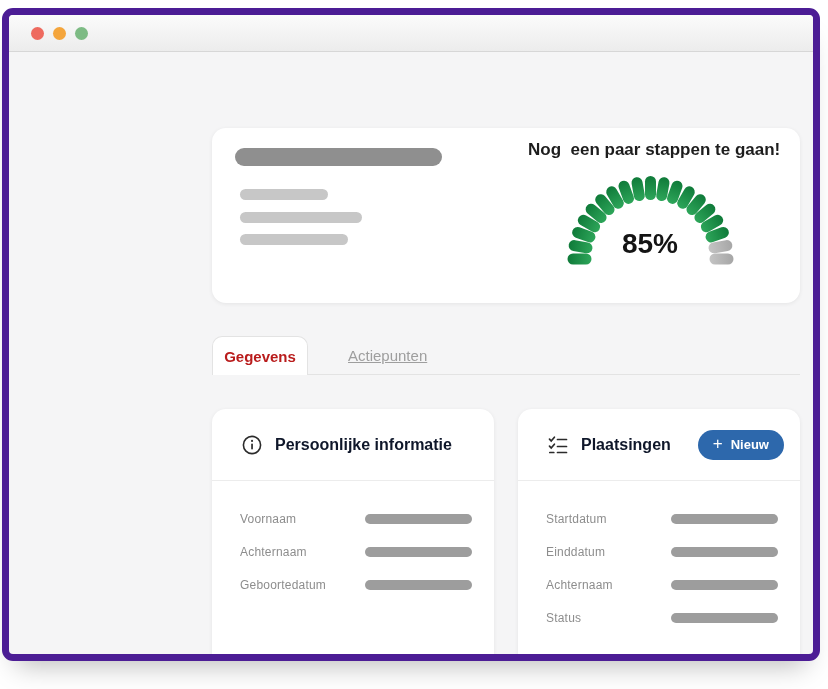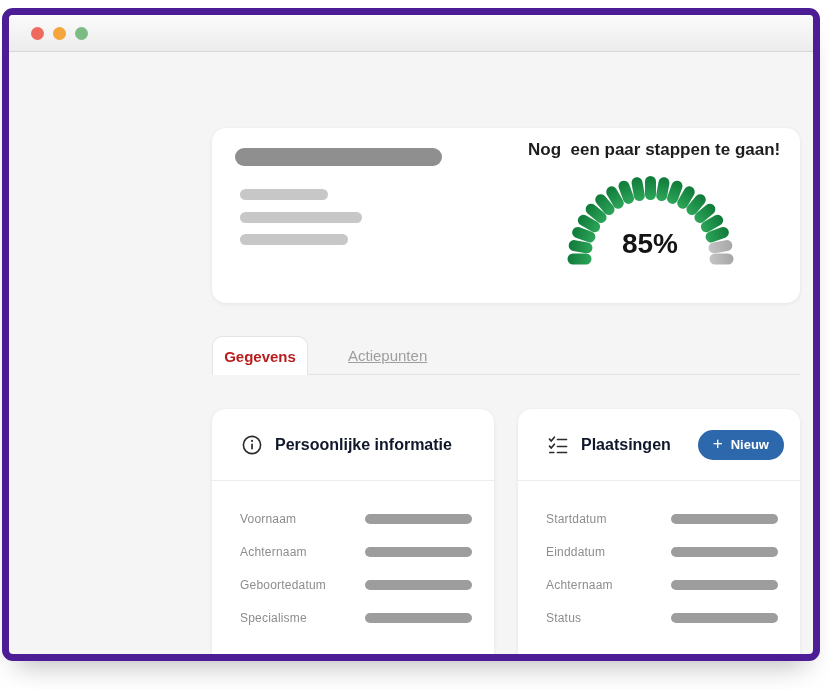--- a/index.html
+++ b/index.html
@@ -168,24 +168,20 @@
             <span class="field-bar"></span>
           </div>
           <div class="field-row">
             <span class="field-label">Achternaam</span>
             <span class="field-bar"></span>
           </div>
           <div class="field-row">
             <span class="field-label">Geboortedatum</span>
             <span class="field-bar"></span>
           </div>
-          <div class="field-row">
-            <span class="field-label">Specialisme</span>
-            <span class="field-bar"></span>
-          </div>
         </div>
       </div>
 
       <div class="card">
         <div class="card-header">
           <span class="hdr-icon">
             <svg width="20" height="20" viewBox="0 0 20 20">
               <g stroke="#2b2b2b" stroke-width="1.7" fill="none" stroke-linecap="round">
                 <polyline points="1.5,4.2 3.2,6 6.4,2.2"></polyline>
                 <line x1="9.5" y1="4.5" x2="18.5" y2="4.5"></line>

